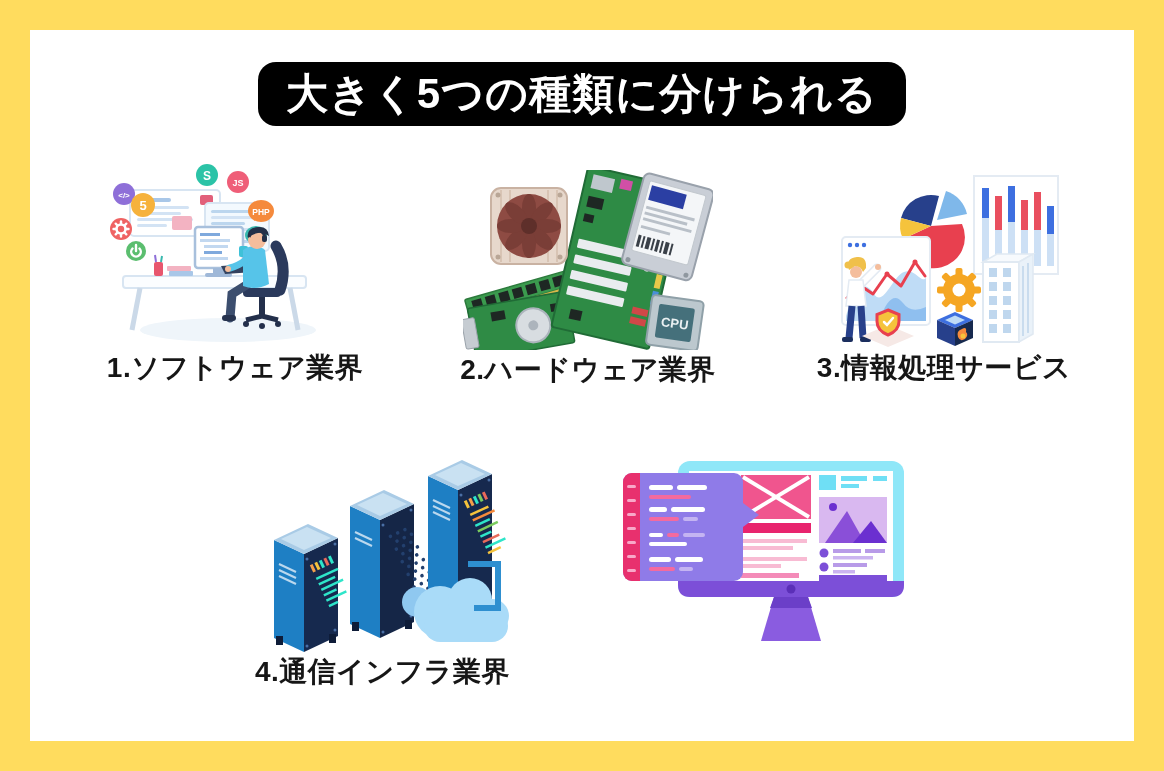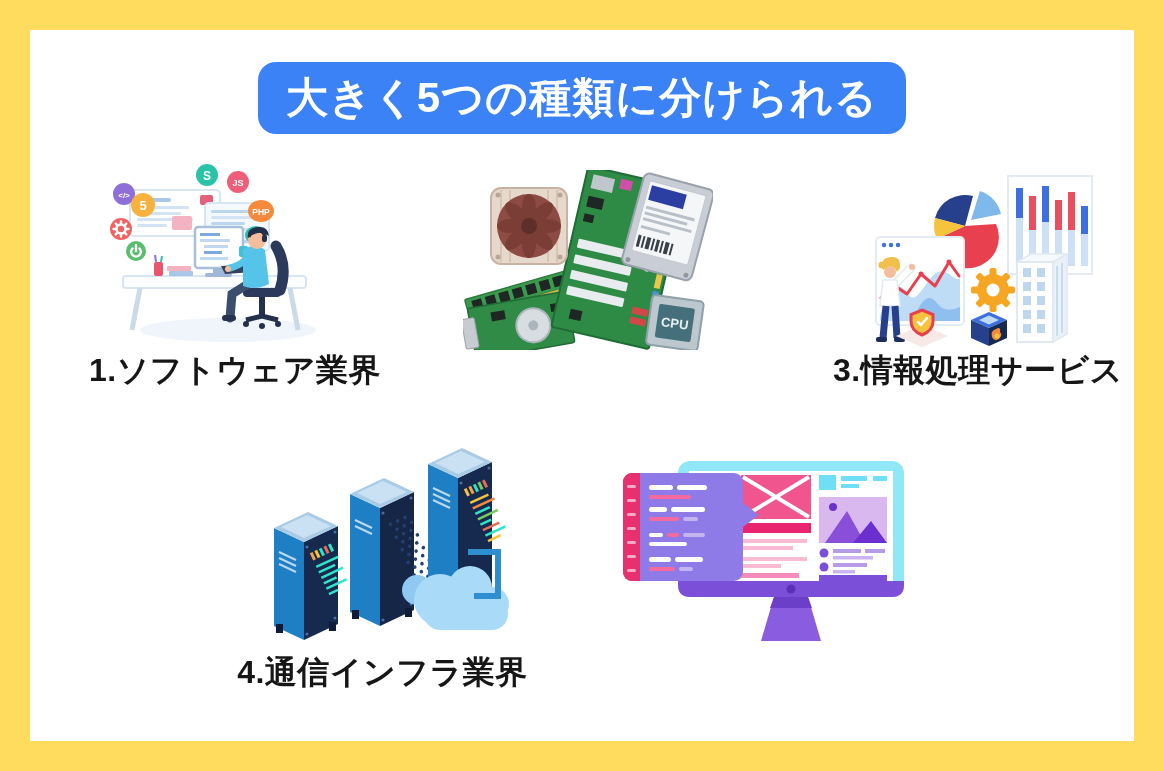--- a/index.html
+++ b/index.html
@@ -10,45 +10,45 @@
     position:relative;
     overflow:hidden;
   }
   .card {
     position:absolute; left:30px; top:30px;
     width:1104px; height:711px;
     background:#FFFFFF;
   }
   .title-pill {
     position:absolute; left:50%; transform:translateX(-50%);
-    top:32px; width:648px; height:72px;
-    background:#3b82f6; border-radius:18px;
+    top:32px; width:648px; height:64px;
+    background:#000000; border-radius:18px;
     display:flex; align-items:center; justify-content:center;
   }
   .title-pill h1 {
     color:#FFFFFF; font-size:42px; font-weight:bold;
     letter-spacing:1px; white-space:nowrap;
   }
   figure.category {
     position:absolute;
     display:flex; flex-direction:column; align-items:center;
   }
   figure.category figcaption {
     margin-top:0px;
-    font-size:32px; font-weight:bold; color:#161616;
+    font-size:28px; font-weight:bold; color:#161616;
     letter-spacing:.5px; white-space:nowrap; text-align:center;
     line-height:1.42;
     text-shadow:-2px -2px 0 #fff, 2px -2px 0 #fff, -2px 2px 0 #fff, 2px 2px 0 #fff,
                  0 -2px 0 #fff, 0 2px 0 #fff, -2px 0 0 #fff, 2px 0 0 #fff;
   }
   figure.category figcaption span { display:block; }
   #cat-software { left:55px;  top:128px; width:300px; }
   #cat-hardware { left:408px; top:140px; width:300px; }
-  #cat-si       { left:798px; top:136px; width:300px; }
-  #cat-infra    { left:200px; top:410px; width:305px;gap:10px; }
+  #cat-si       { left:764px; top:136px; width:300px; }
+  #cat-infra    { left:200px; top:422px; width:305px; }
   #cat-web      { left:573px; top:415px; width:335px; }
   svg text { font-family:"Liberation Sans","DejaVu Sans",sans-serif; font-weight:bold; }
 </style>
 </head>
 <body>
 
 <div class="page">
   <div class="card">
 
     <div class="title-pill">
@@ -262,20 +262,21 @@
           <circle cx="174" cy="99" r="2.5" fill="#8F979F"></circle>
             <circle cx="234" cy="99" r="2.5" fill="#8F979F"></circle>
         </g>
 
         <g transform="rotate(8 212 152)">
           <rect x="186" y="128" width="52" height="50" rx="4" fill="#BCC8CE" stroke="#8FA0A8" stroke-width="2"></rect>
           <rect x="194" y="136" width="36" height="34" rx="2" fill="#45707B"></rect>
           <text x="212" y="158" font-size="13" fill="#EAF0F2" text-anchor="middle">CPU</text>
         </g>
       </svg>
+      <figcaption>2.ハードウェア業界</figcaption>
     </figure>
 
     <figure class="category" id="cat-si">
       <svg width="250" height="182" viewBox="0 0 250 182">
 
         <g>
           <rect x="155" y="10" width="84" height="98" fill="#fff" stroke="#E4EBF3" stroke-width="2"></rect>
           <rect x="163" y="22" width="7" height="30" fill="#3D6FE0"></rect>
             <rect x="163" y="52" width="7" height="48" fill="#CDE0F5"></rect>
           <rect x="176" y="30" width="7" height="34" fill="#E94F5F"></rect>

